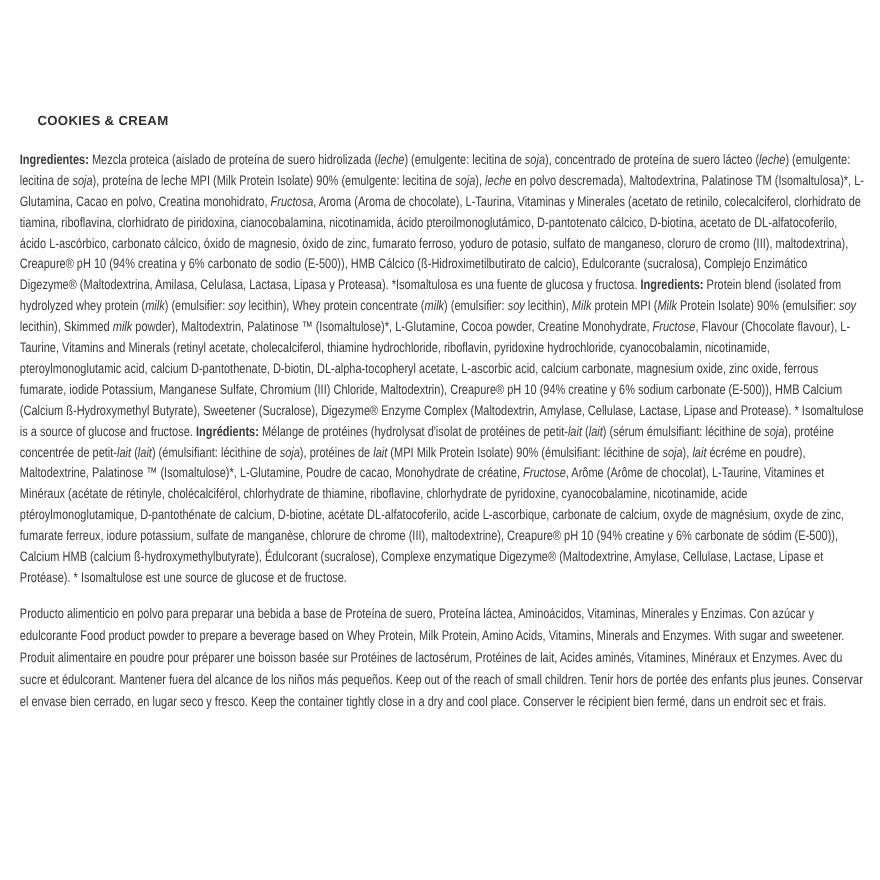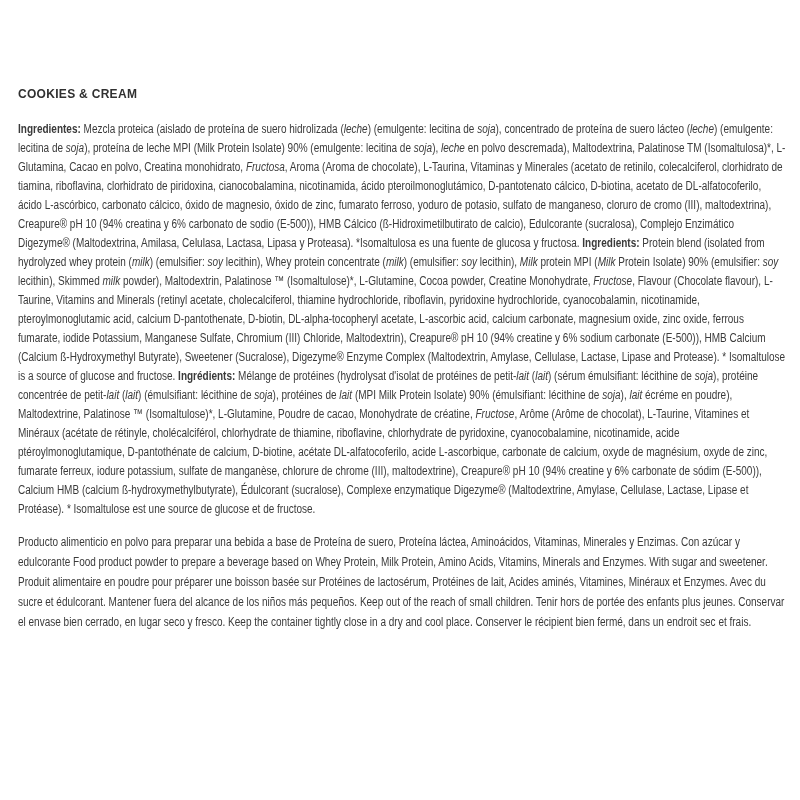--- a/index.html
+++ b/index.html
@@ -5,21 +5,21 @@
   html, body { margin: 0; padding: 0; background: #ffffff; }
   body {
     width: 800px; height: 800px; overflow: hidden;
     font-family: "Liberation Sans", sans-serif;
     color: #3a3a3a;
     -webkit-font-smoothing: antialiased;
   }
   .page { padding: 87px 14px 0 18px; }
   .doc-title {
     font-size: 12px; font-weight: bold; line-height: 14px;
-    letter-spacing: 0.3px; color: #303030; margin: 0;
+    letter-spacing: 0.3px; color: #303030; margin: 16px;
   }
   
   .scale-wrap {
     width: 960px;
     transform: scaleX(0.8);
     transform-origin: 0 0;
   }
   .para {
     font-size: 12.5px; line-height: 19px; text-align: left;
     letter-spacing: 0; margin: 0; color: #3a3a3a;

